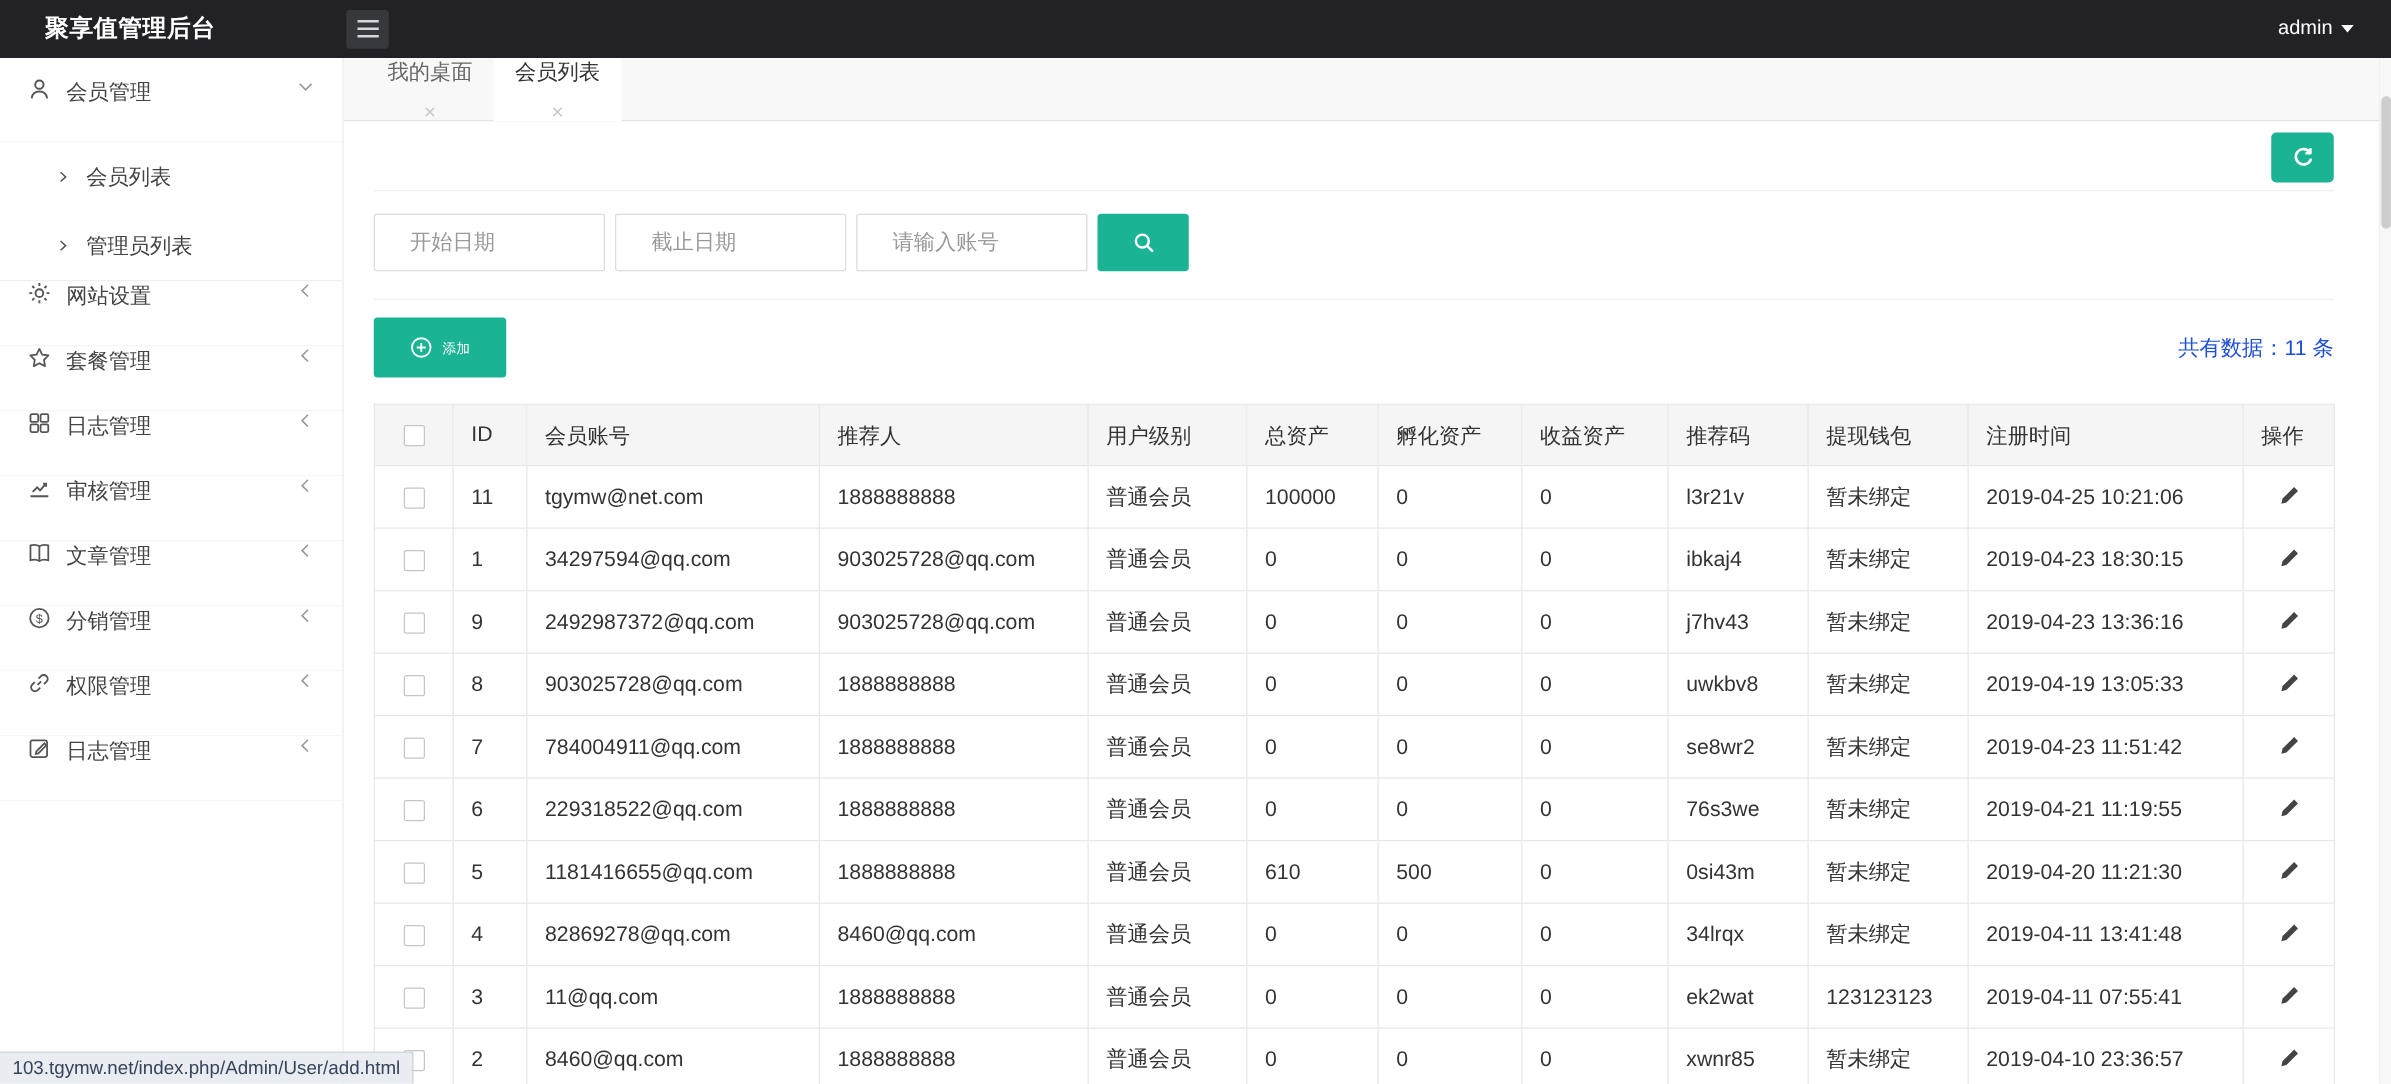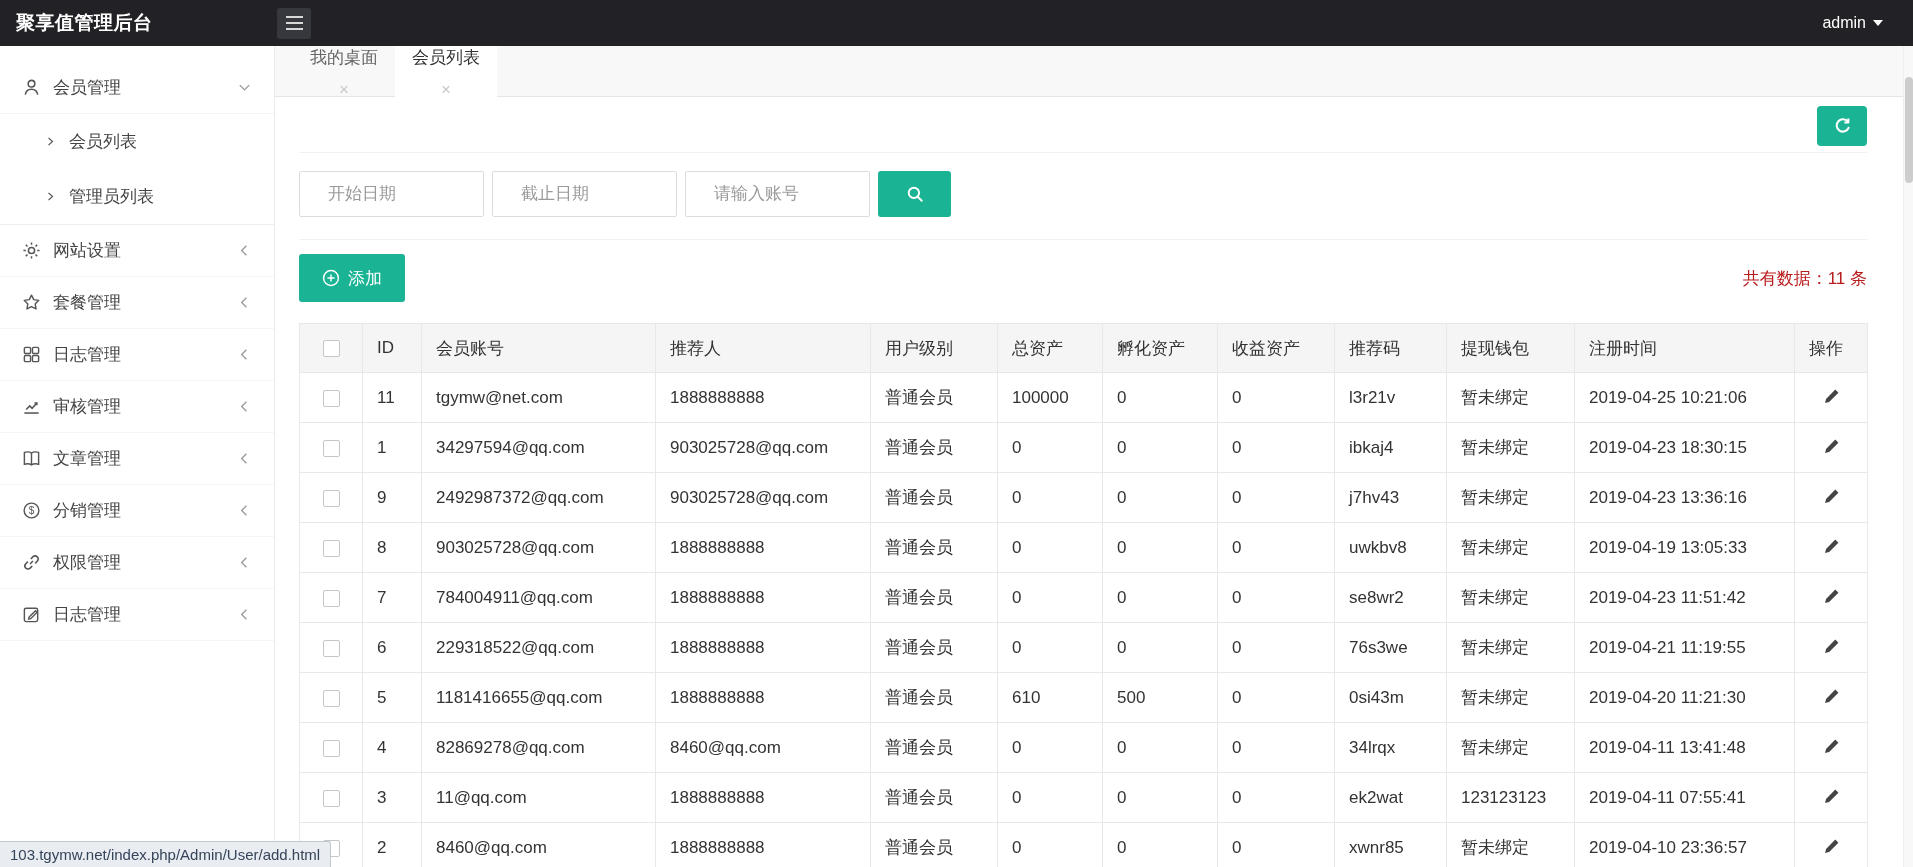--- a/index.html
+++ b/index.html
@@ -3,37 +3,37 @@
 <meta charset="utf-8">
 <style>
   * { margin:0; padding:0; box-sizing:border-box; }
   html,body { width:1913px; height:867px; overflow:hidden; background:#fff;
               font-family:"Liberation Sans","DejaVu Sans",sans-serif; }
 
   
   .topbar { position:fixed; top:0; left:0; width:1913px; height:46px;
             background:var(--topbar,#222226); color:#fff; display:flex;
             align-items:center; z-index:30; }
-  .brand { width:275px; padding-left:16px; font-size:19px; font-weight:700;
+  .brand { width:275px; padding-left:36px; font-size:19px; font-weight:700;
            letter-spacing:.5px; }
   .hamburger { width:34px; height:31px; background:#37373e; border:none;
                border-radius:3px; margin-left:2px; cursor:pointer;
                display:flex; flex-direction:column; gap:4px; align-items:center;
                justify-content:center; }
   .hamburger i { display:block; width:17px; height:2px; background:#d8d8d8; }
   .user-menu { margin-left:auto; margin-right:30px; font-size:16px;
                display:flex; align-items:center; gap:7px; cursor:pointer; }
   .caret-down { width:0; height:0; border-left:5px solid transparent;
                 border-right:5px solid transparent; border-top:6px solid #fff; }
 
   
   .sidebar { position:fixed; top:46px; left:0; width:275px; bottom:0;
              background:#fff; border-right:1px solid #ececec; padding-top:16px;
              z-index:20; }
-  .menu-item { display:flex; align-items:center; height:52px; padding:0 22px;
+  .menu-item { display:flex; height:52px; padding:0 22px;
                font-size:17px; color:#444; cursor:pointer;
                border-bottom:1px solid #f5f5f5; }
   .menu-item .micon { width:19px; height:19px; margin-right:12px; color:#555;
                       flex:none; display:flex; }
   .menu-item .micon svg { width:19px; height:19px; }
   .menu-item .chev { margin-left:auto; color:#999; display:flex; }
   .menu-item .chev svg { width:15px; height:15px; }
   .submenu-item { display:flex; align-items:center; height:55px;
                   padding-left:44px; font-size:17px; color:#444; cursor:pointer; }
   .submenu-item .sarrow { color:#555; margin-right:12px; display:flex; }
@@ -66,25 +66,25 @@
              font-size:17px; padding:0 28px; color:#333; margin-right:8px;
              font-family:inherit; outline:none; }
   .s-input::placeholder { color:#9a9a9a; }
   .search-btn { width:73px; height:46px; background:var(--accent,#1ab394);
                 border:none; border-radius:3px; cursor:pointer; display:flex;
                 align-items:center; justify-content:center; }
   .search-btn svg { width:18px; height:18px; }
 
   .toolbar-row { margin-top:14px; display:flex; align-items:center; height:48px; }
   .add-btn { width:106px; height:48px; background:var(--accent,#1ab394);
-             color:#fff; border:none; border-radius:3px; font-size:17px;
+             color:#fff; border:none; border-radius:3px; font-size:11px;
              display:inline-flex; align-items:center; justify-content:center;
              gap:8px; cursor:pointer; font-family:inherit; }
   .add-btn svg { width:18px; height:18px; }
-  .count { margin-left:auto; font-size:17px; color:#b91c1c; }
+  .count { margin-left:auto; font-size:17px; color:#1d4ed8; }
 
   .member-table { margin-top:21px; border-collapse:collapse; width:1568px;
                   table-layout:fixed; font-size:17px; color:#333; }
   .member-table th, .member-table td { border:1px solid #e8e8e8; height:50px;
                   padding:0 14px; text-align:left; font-weight:400;
                   white-space:nowrap; overflow:hidden; }
   .member-table thead th { background:#f5f5f5; height:49px; }
   .col-check-cell { text-align:center !important; padding:0 !important; }
   .col-op-cell { text-align:center !important; padding:0 !important; }
   input[type=checkbox] { appearance:none; -webkit-appearance:none; width:17px;

